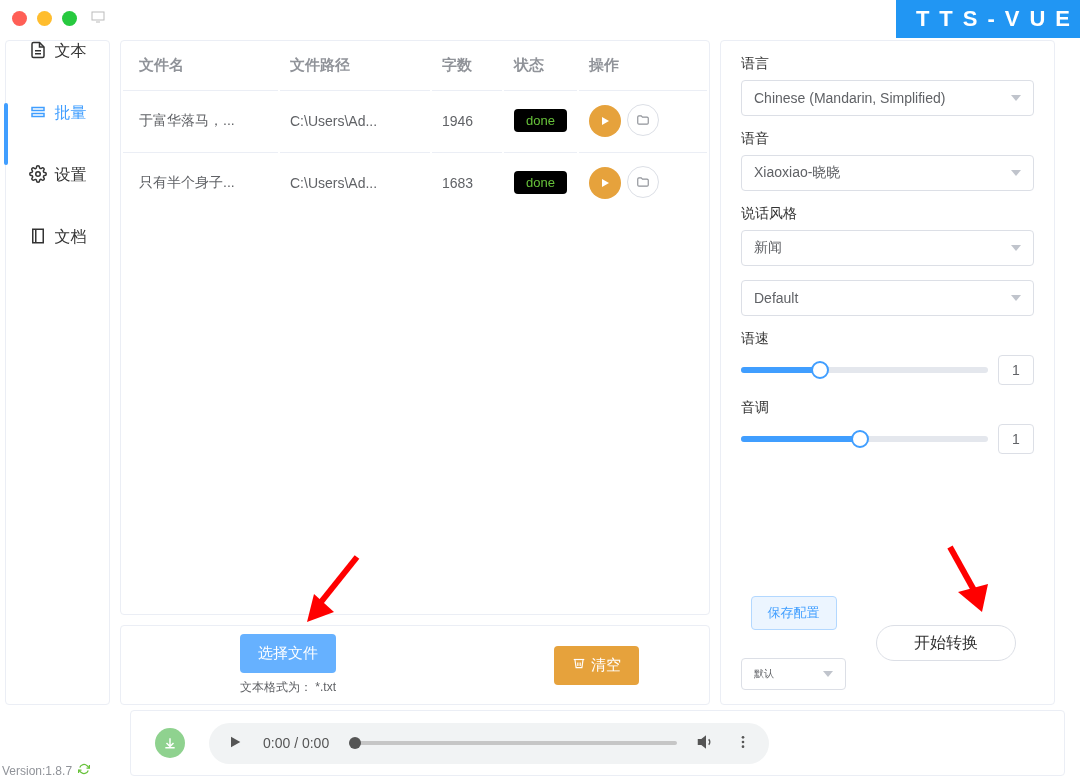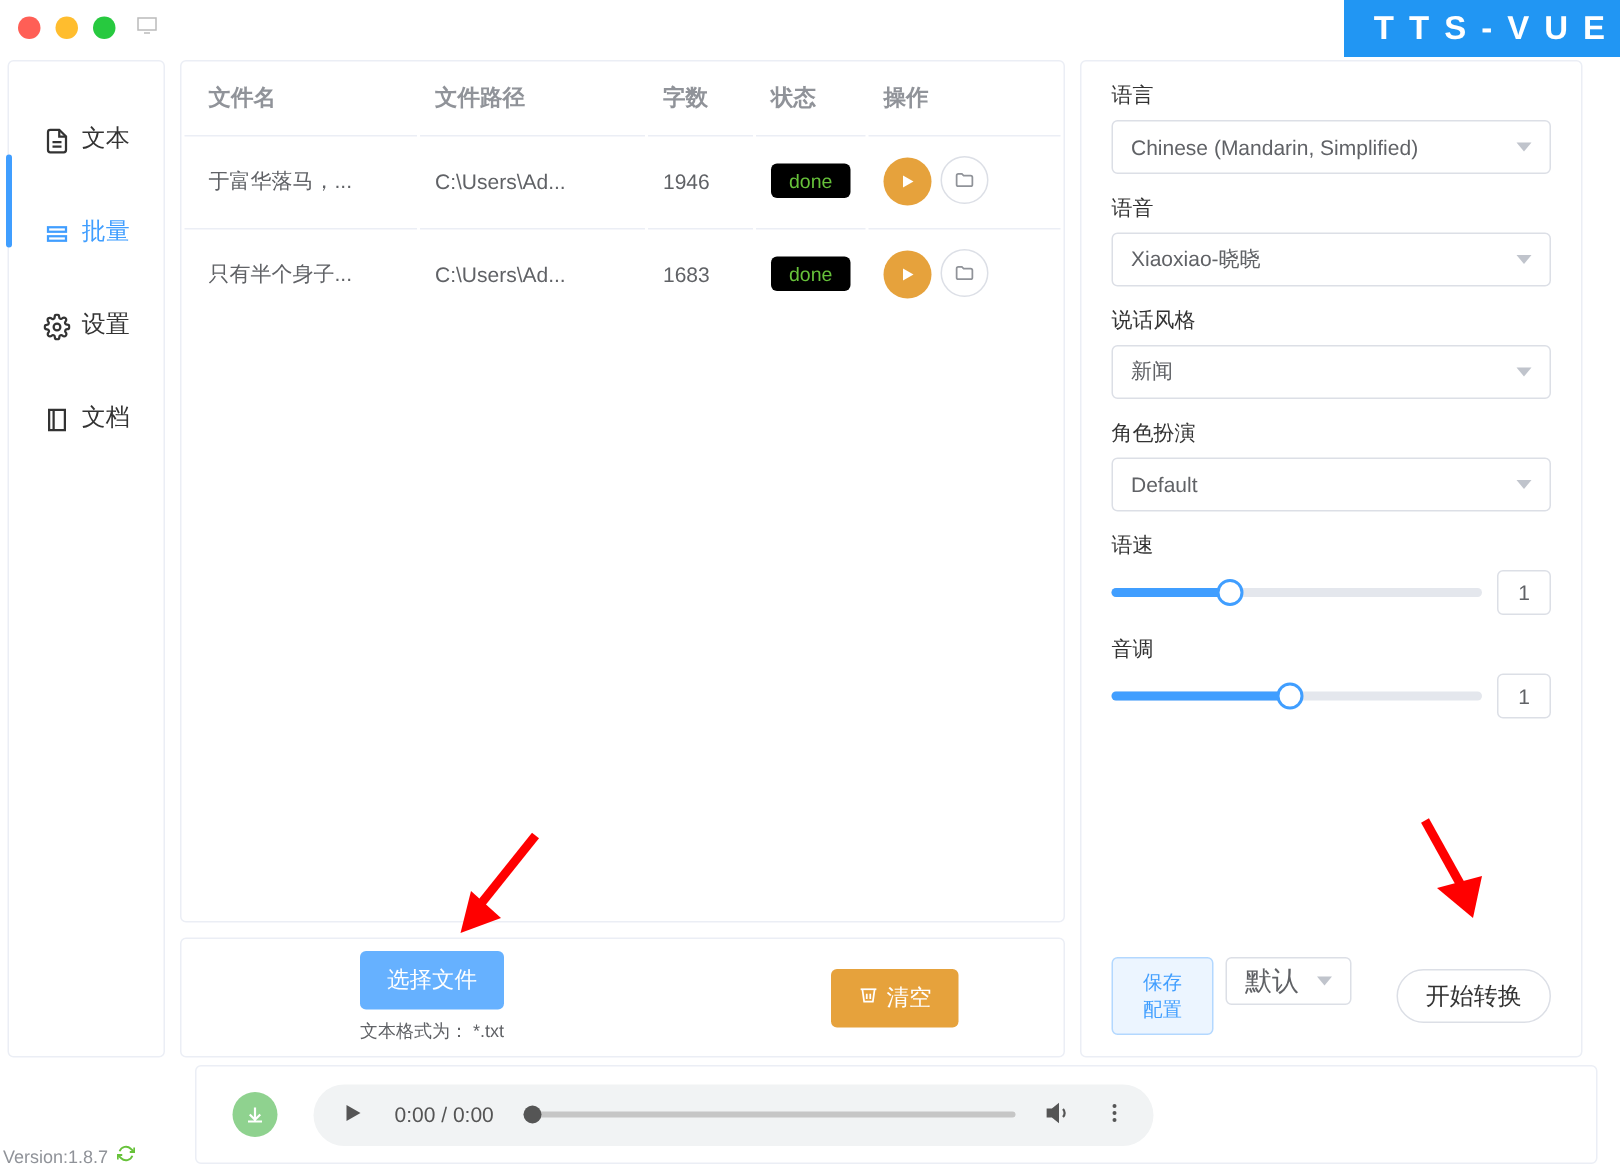--- a/index.html
+++ b/index.html
@@ -11,21 +11,21 @@
     .tl { width: 15px; height: 15px; border-radius: 50%; }
     .tl-red { background: #ff5f56; }
     .tl-orange { background: #ffbd2e; }
     .tl-green { background: #27c93f; }
     .title-monitor { margin-left: 14px; color: #bbb; }
     .app-badge { position: absolute; right: 0; top: 0; background: #2196f3; color: #fff; font-weight: bold; letter-spacing: 10px; padding: 6px 0px 6px 20px; font-size: 22px; }
     
     
     .layout { position: absolute; top: 40px; left: 5px; right: 10px; bottom: 75px; display: flex; gap: 10px; }
     .sidebar { width: 105px; background: #fff; border: 1px solid #ebeef5; border-radius: 4px; }
-    .side-item { height: 62px; display: flex; align-items: flex-end; justify-content: center; gap: 8px; font-size: 16px; color: #333; cursor: pointer; position: relative; }
+    .side-item { height: 62px; display: flex; align-items: flex-start; justify-content: center; gap: 8px; font-size: 16px; color: #333; cursor: pointer; position: relative; }
     .side-item.active { color: #409eff; }
     .side-item.active::before { content: ""; position: absolute; left: -2px; top: 0; bottom: 0; width: 4px; background: #409eff; border-radius: 2px; }
     .side-icon svg { width: 18px; height: 18px; display: block; }
     
     
     .main-col { width: 590px; display: flex; flex-direction: column; gap: 10px; }
     .table-panel { flex: 1; background: #fff; border: 1px solid #ebeef5; border-radius: 4px; display: flex; flex-direction: column; }
     .table { width: 100%; }
     .table th { text-align: left; font-weight: 600; color: #909399; padding: 13px 10px; font-size: 15px; }
     .table th:first-child { padding-left: 16px; }
@@ -49,24 +49,24 @@
     .select { height: 36px; border: 1px solid #dcdfe6; border-radius: 4px; padding: 0 30px 0 12px; display: flex; align-items: center; color: #606266; position: relative; cursor: pointer; }
     .select::after { content: ""; position: absolute; right: 12px; top: 50%; width: 0; height: 0; border-left: 5px solid transparent; border-right: 5px solid transparent; border-top: 6px solid #c0c4cc; transform: translateY(-50%); }
     
     .slider-row { display: flex; align-items: center; gap: 10px; }
     .slider { flex: 1; height: 6px; background: #e4e7ed; border-radius: 3px; position: relative; cursor: pointer; }
     .slider-fill { position: absolute; left: 0; top: 0; bottom: 0; background: #409eff; border-radius: 3px; }
     .slider-thumb { position: absolute; top: 50%; width: 18px; height: 18px; border: 2px solid #409eff; background: #fff; border-radius: 50%; transform: translate(-50%, -50%); }
     .slider-val { width: 36px; height: 30px; border: 1px solid #dcdfe6; border-radius: 4px; display: flex; align-items: center; justify-content: center; }
     
     .config-actions { margin-top: auto; display: flex; align-items: center; gap: 30px; }
-    .config-left { display: flex; flex-direction: row; gap: 8px; align-items: flex-start; }
+    .config-left { display: flex; flex-direction: column; gap: 28px; align-items: center; }
     .btn-save-config { color: #409eff; background: #ecf5ff; border: 1px solid #b3d8ff; padding: 7px 16px; border-radius: 4px; cursor: pointer; font-size: 13px; }
     .btn-start { width: 140px; height: 36px; border: 1px solid #dcdfe6; background: #fff; border-radius: 28px; font-size: 16px; color: #333; cursor: pointer; }
-    .select.small { width: 105px; height: 32px; font-size: 18px; }
+    .select.small { width: 105px; height: 32px; font-size: 10px; }
     
     
     .audio-bar { position: absolute; left: 130px; right: 15px; bottom: 4px; height: 66px; border: 1px solid #ebeef5; border-radius: 4px; display: flex; align-items: center; padding: 0 24px; gap: 24px; }
     .dl-round { width: 30px; height: 30px; border-radius: 50%; background: #8fd28f; color: #fff; display: flex; align-items: center; justify-content: center; cursor: pointer; }
     .audio-player { flex: 1; display: flex; align-items: center; gap: 20px; color: #555; background: #f1f3f4; border-radius: 30px; padding: 10px 18px; max-width: 560px; }
     .audio-time { font-size: 14px; }
     .audio-track { flex: 1; height: 4px; background: #c6c6c6; border-radius: 2px; position: relative; }
     .audio-dot { position: absolute; left: 0; top: 50%; width: 12px; height: 12px; background: #555; border-radius: 50%; transform: translate(0, -50%); }
     .audio-ctrl { color: #555; cursor: pointer; }
     
@@ -215,21 +215,20 @@
           <span>Xiaoxiao-晓晓</span>
         </div>
     </div>
     <div class="form-group">
       <span class="form-label">说话风格</span>
       <div class="select">
           <span>新闻</span>
         </div>
     </div>
     <div class="form-group">
-      <span class="form-label">角色扮演</span>
       <div class="select">
           <span>Default</span>
         </div>
     </div>
     <div class="form-group">
       <span class="form-label">语速</span>
       <div class="slider-row">
         <div class="slider">
           <div class="slider-fill" style="width:32%"></div>
           <div class="slider-thumb" style="left:32%"></div>

